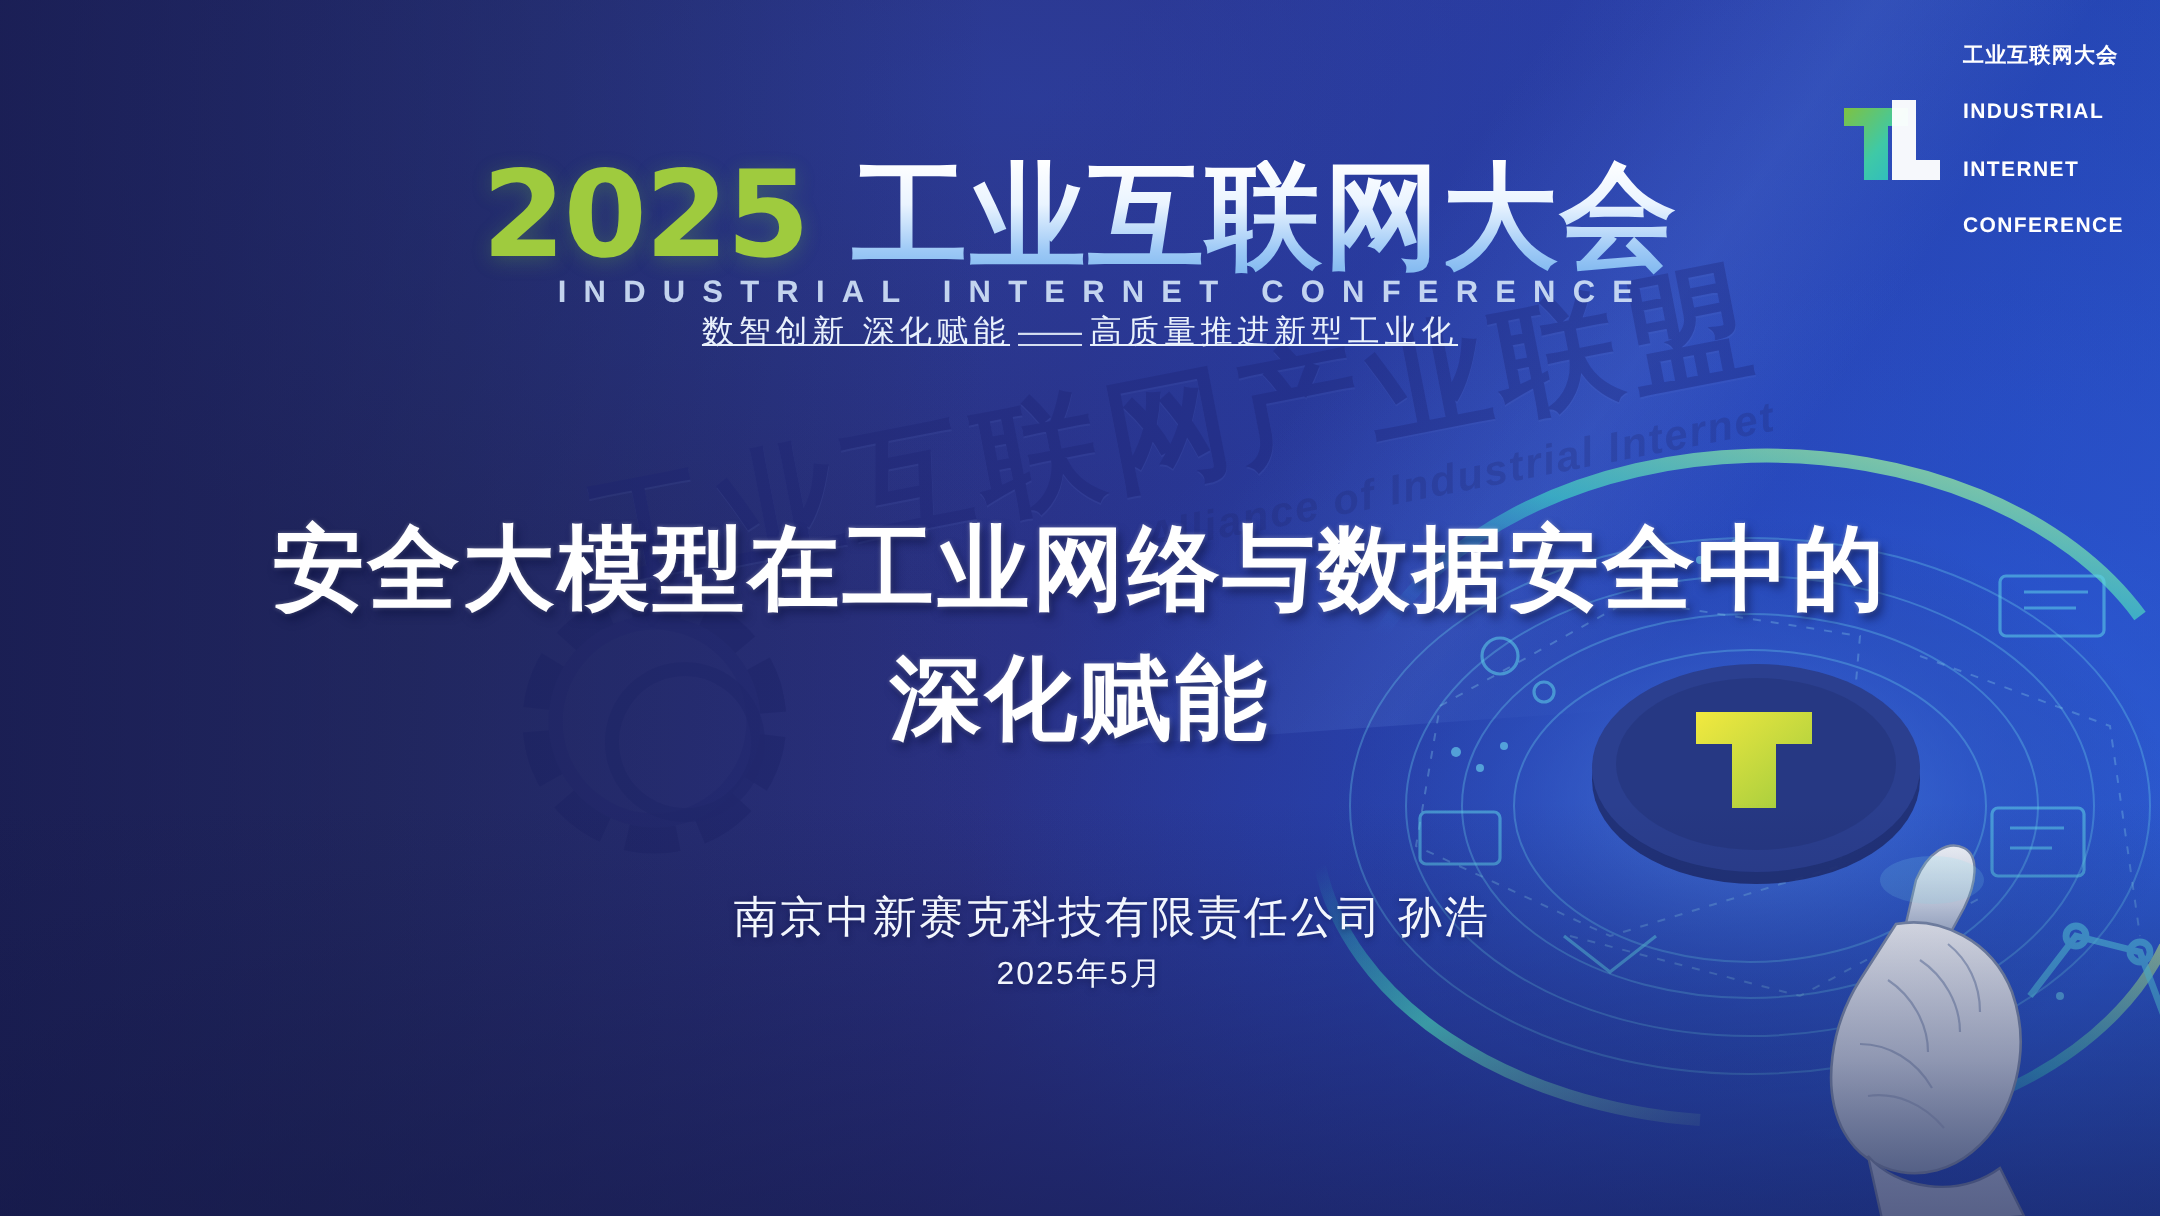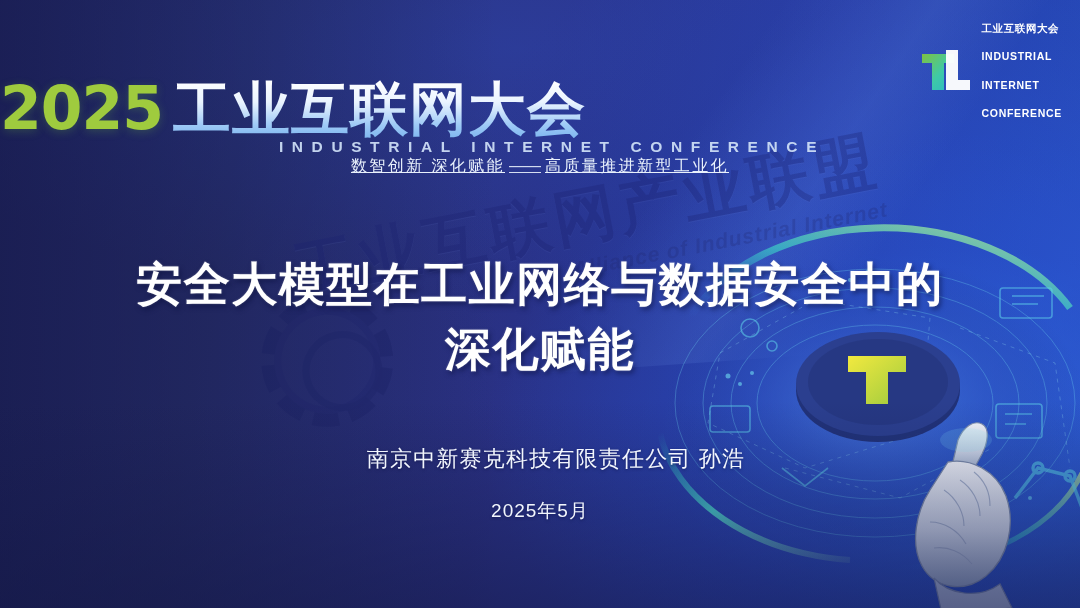--- a/index.html
+++ b/index.html
@@ -91,22 +91,22 @@
     font-size:10.5px; font-weight:700; color:#ffffff;
     letter-spacing:0.7px; white-space:nowrap;margin-top:16px;
   }
 
   
   .logo-block {
     position:absolute; left:0; right:0; top:78px;
     text-align:center;
   }
   .logo-row {
-    display:flex; align-items:flex-end; justify-content:flex-start;
-    gap:2px; line-height:1;
+    display:flex; align-items:flex-end; justify-content:center;
+    gap:14px; line-height:1;
   }
   .logo-year {
     font-size:60px; font-weight:700; letter-spacing:-1px;
     color:#9fcb3e;
     font-family:"DejaVu Sans","Liberation Sans",sans-serif;
     text-shadow:0 2px 10px rgba(120,200,60,0.25);
   }
   .logo-cn {
     font-size:58px; font-weight:900; letter-spacing:1px;
     background:linear-gradient(180deg,#ffffff 0%,#eaf4ff 38%,#9dc9f6 78%,#7fb7ef 100%);
@@ -144,24 +144,23 @@
     position:absolute; left:0; right:0; top:442px;
     text-align:center; z-index:5;
   }
   .byline-org {
     font-size:22px; font-weight:400; color:#f2f6fd;
     letter-spacing:1.2px; line-height:1.55;
     text-shadow:0 1px 3px rgba(10,14,60,0.5);
     padding-left:32px;
   }
   .byline-date {
-    font-size:19px; font-weight:400; color:#f2f6fd;
+    font-size:16px; font-weight:400; color:#f2f6fd;
     letter-spacing:1px; line-height:1.55;
     text-shadow:0 1px 3px rgba(10,14,60,0.5);
-    margin-top:20px;
   }
 </style>
 </head>
 <body>
 
 <div id="slide">
 
   <div class="bg-layer vignette-left"></div>
   <div class="bg-layer streak"></div>
 

